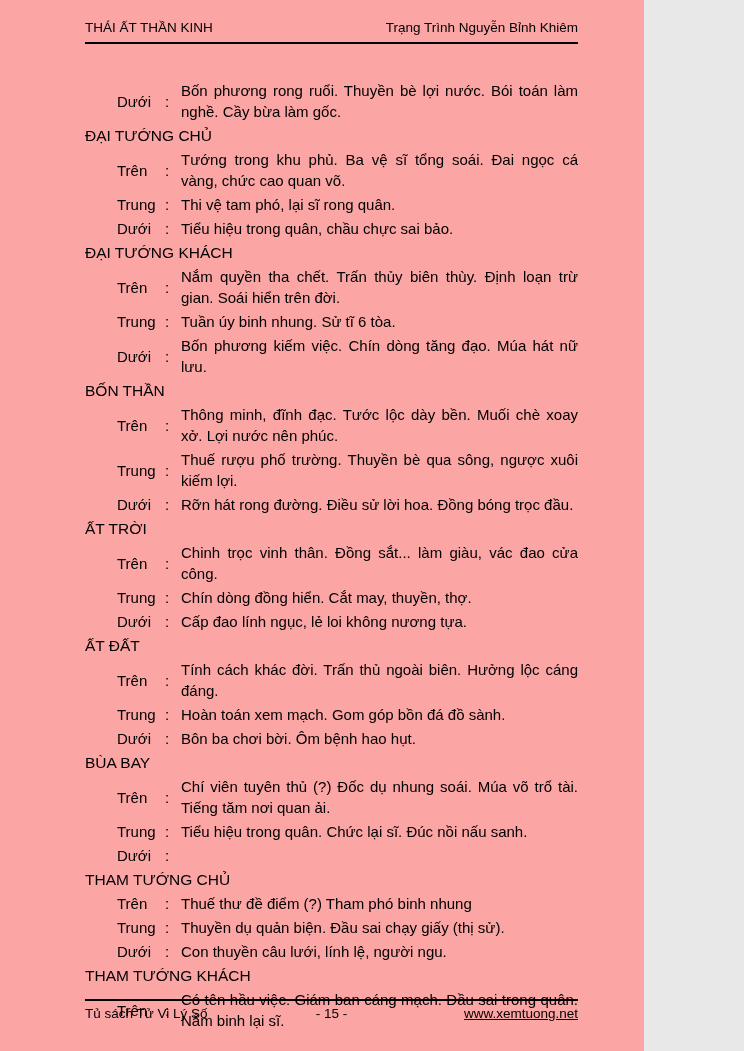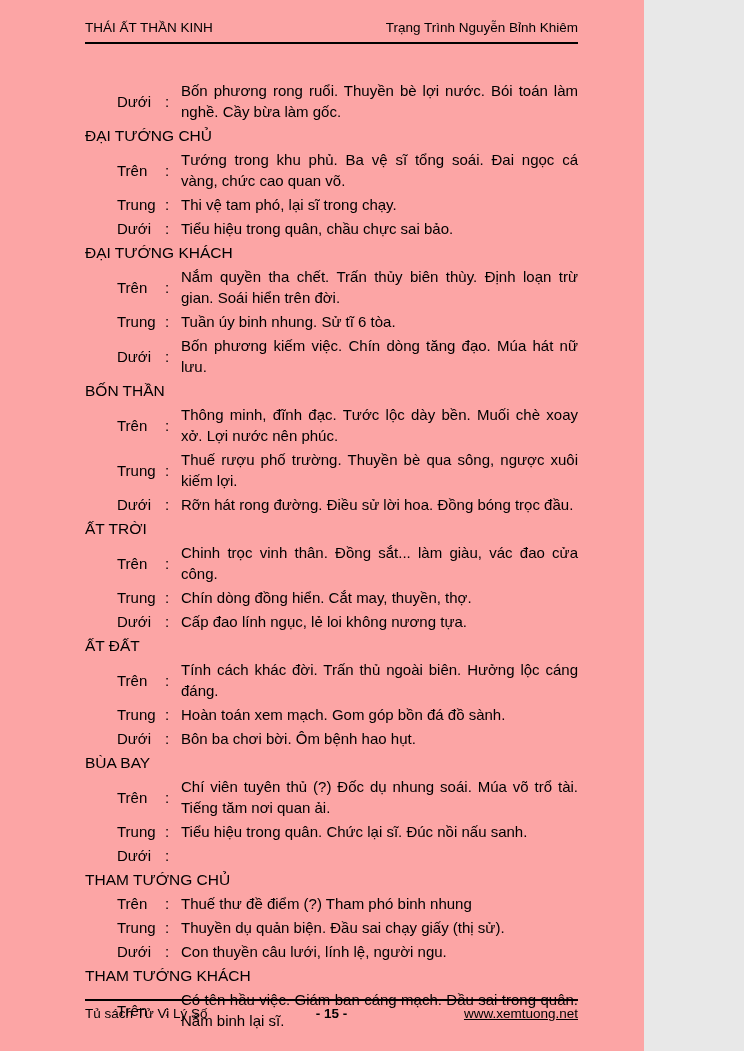--- a/index.html
+++ b/index.html
@@ -55,21 +55,21 @@
     top: 999px;
     left: 85px;
     right: 66px;
     border-top: 2px solid #000000;
     padding-top: 5px;
     display: flex;
     align-items: flex-end;
     font-size: 13.5px;
   }
   .footer-left  { flex: 1 1 0; text-align: left; }
-  .footer-center{ flex: 0 0 auto; text-align: center; font-weight: bold; }
+  .footer-center{ flex: 0 0 auto; text-align: center; }
   .footer-right { flex: 1 1 0; text-align: right; }
   .website-link { text-decoration: underline; color: #000000; cursor: pointer; }
 </style>
 </head>
 <body>
 
 <div class="page">
 
   <div class="page-header">
     <span>THÁI ẤT THẦN KINH</span>
@@ -87,21 +87,21 @@
     <div>
       <div class="section-title">ĐẠI TƯỚNG CHỦ</div>
       <div class="entry">
         <span class="entry-label">Trên</span>
         <span class="entry-colon">:</span>
         <span class="entry-text">Tướng trong khu phủ. Ba vệ sĩ tổng soái. Đai ngọc cá vàng, chức cao quan võ.</span>
       </div>
       <div class="entry">
         <span class="entry-label">Trung</span>
         <span class="entry-colon">:</span>
-        <span class="entry-text">Thi vệ tam phó, lại sĩ trong chạy.</span>
+        <span class="entry-text">Thi vệ tam phó, lại sĩ rong quân.</span>
       </div>
       <div class="entry">
         <span class="entry-label">Dưới</span>
         <span class="entry-colon">:</span>
         <span class="entry-text">Tiểu hiệu trong quân, chầu chực sai bảo.</span>
       </div>
     </div>
 
     <div>
       <div class="section-title">ĐẠI TƯỚNG KHÁCH</div>

